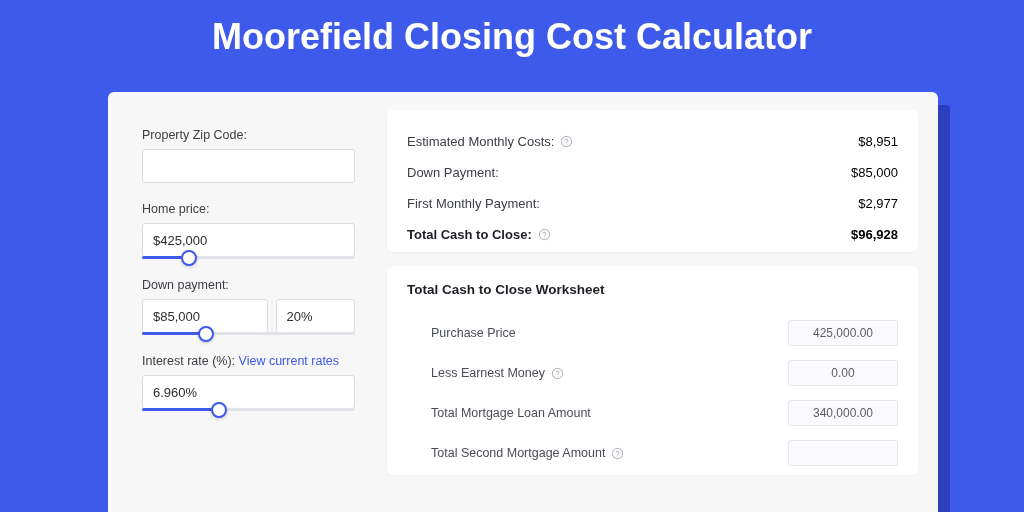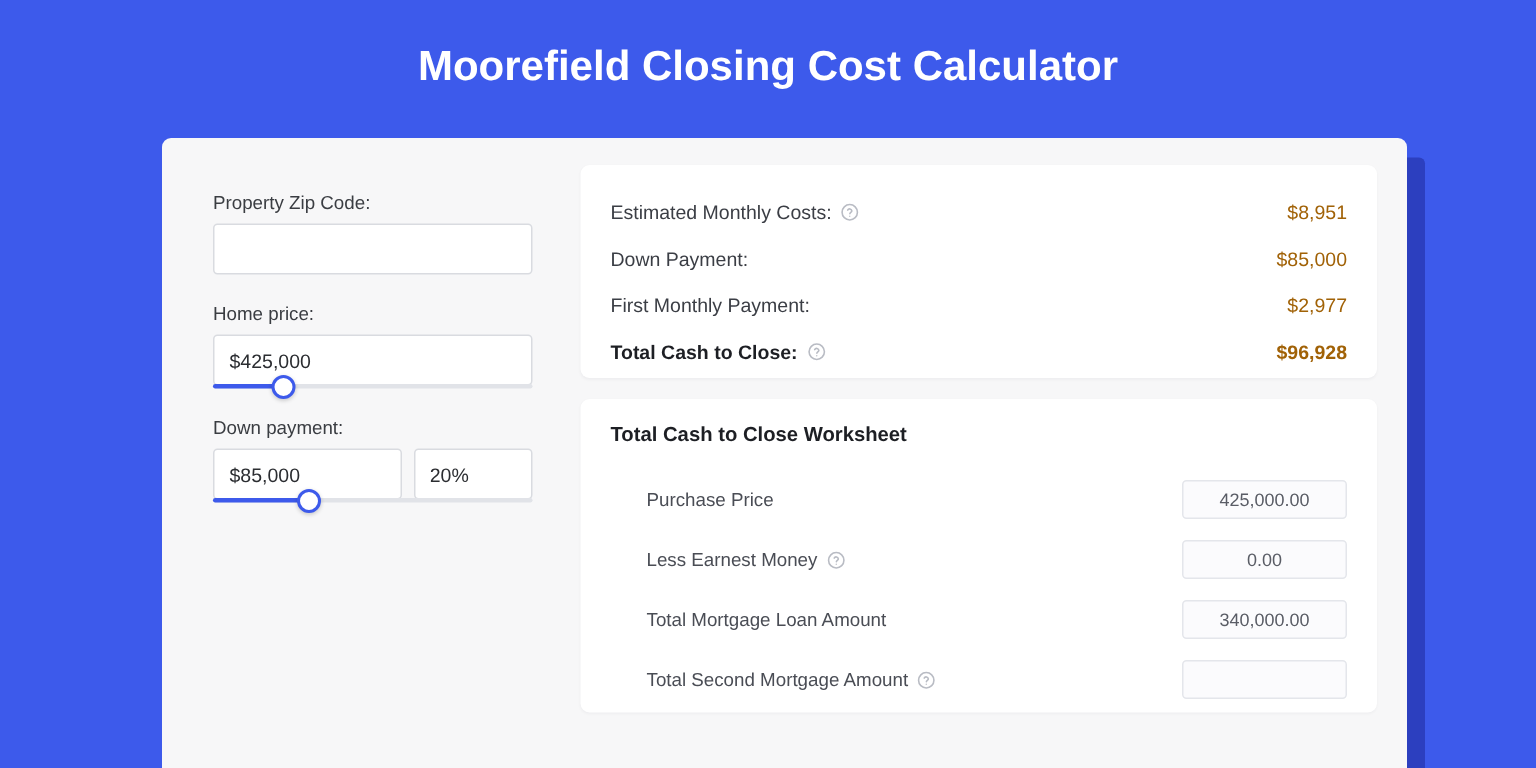--- a/index.html
+++ b/index.html
@@ -5,23 +5,23 @@
   * { box-sizing: border-box; margin: 0; padding: 0; }
   html, body { width: 1024px; height: 512px; overflow: hidden; font-family: -apple-system, BlinkMacSystemFont, "Segoe UI", Helvetica, Arial, sans-serif; }
   .page {
     width: 1024px; height: 512px;
     background: #3d5aeb;
     position: relative;
   }
   .title {
     color: #fff;
     font-weight: 700;
-    font-size: 28px;
+    font-size: 36px;
     text-align: center;
-    padding-top: 28px;
+    padding-top: 16px;
   }
   .card-shadow {
     position: absolute;
     left: 120px; top: 105px;
     width: 830px; height: 420px;
     background: #2c3fbf;
     border-radius: 4px;
   }
   .card {
     position: absolute;
@@ -107,21 +107,21 @@
   .sum-row {
     display: flex;
     justify-content: space-between;
     align-items: center;
     font-size: 13px;
     padding: 8px 0;
     color: #3b3e45;
   }
   .sum-row.bold { font-weight: 700; color:#1d1f24; }
   .sum-label { display:flex; align-items:center; gap:6px; }
-  .amount { color:#a16207; }
+  .amount { color:#000000; }
   .help-icon {
     width: 13px; height: 13px;
     display: inline-flex; align-items:center; justify-content:center;
     color: #b9bcc4;
   }
   .ws-row {
     display:flex; justify-content:space-between; align-items:center;
     padding: 7px 0;
     font-size: 12.5px;
     color:#4a4d55;
@@ -170,20 +170,30 @@
           <div class="dp-row">
             <input class="input" type="text" value="$85,000" style="">
             <input class="input" type="text" value="20%" style="">
           </div>
           <div class="slider-track">
             <div class="slider-fill" style="width:30%"></div>
             <div class="slider-thumb" style="left:30%"></div>
           </div>
         </div>
 
+        <div class="field-block">
+          <span class="ir-label">Interest rate (%): </span>
+          <a href="#" class="ir-link">View current rates</a>
+          <div style="height:7px"></div>
+          <input class="input" type="text" value="6.960%" style="">
+          <div class="slider-track">
+            <div class="slider-fill" style="width:36%"></div>
+            <div class="slider-thumb" style="left:36%"></div>
+          </div>
+        </div>
 
       </div>
 
       <div class="right">
 
         <div class="panel">
 
           <div class="sum-row">
             <span class="sum-label">
               <span>Estimated Monthly Costs:</span>

